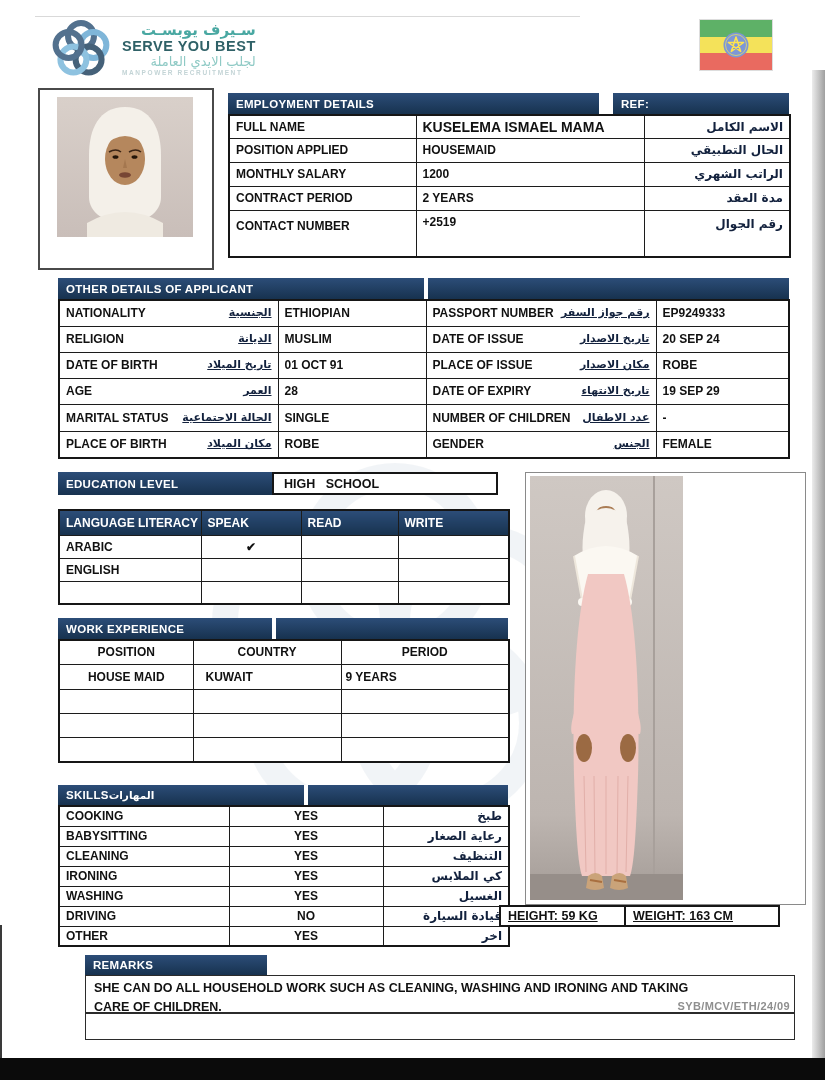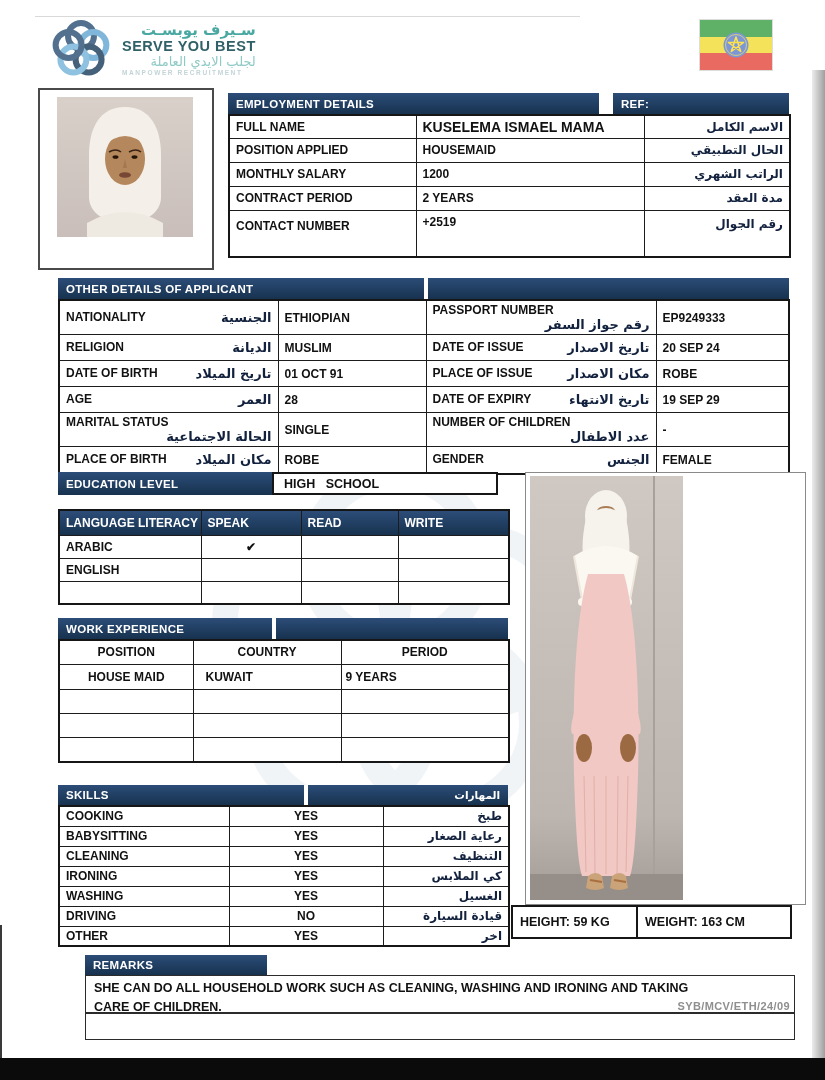--- a/index.html
+++ b/index.html
@@ -37,32 +37,32 @@
   table.doc td{border:1px solid #1c1c1c;font-weight:bold;font-size:12px;
                padding:2px 6px;overflow:hidden;white-space:nowrap;box-sizing:border-box;
                vertical-align:middle;}
   td.lbl{font-size:11.5px;}
   td.val{font-size:12.5px;}
   td.arb{font-family:"DejaVu Sans",sans-serif;direction:rtl;text-align:right;
          font-size:11px;color:#12213d;}
   td.both{font-size:11.5px;}
   td.both .en{float:left;}
   td.both .ar{float:right;font-family:"DejaVu Sans",sans-serif;direction:rtl;
-              font-size:13px;color:#12213d;font-weight:bold;}
+              font-size:11px;color:#12213d;font-weight:bold;text-decoration:underline;}
   td.hdcell{background:linear-gradient(#2c4d78,#17324f);color:#fff;font-size:11.5px;}
   td.center{text-align:center;}
   
   .edu-val{position:absolute;left:272px;top:472px;width:226px;height:23px;border:2px solid #161616;
            box-sizing:border-box;font-weight:bold;font-size:12.5px;display:flex;align-items:center;
            padding-left:10px;word-spacing:7px;background:#fff;}
   
   .body-box{position:absolute;left:525px;top:472px;width:281px;height:433px;
             border:1px solid #8a8a8a;background:#fff;box-sizing:border-box;}
   .body-photo{position:absolute;left:4px;top:3px;width:153px;height:424px;}
-  .hw-row{position:absolute;left:511px;top:905px;width:281px;height:34px;display:flex;}
+  .hw-row{position:absolute;left:499px;top:905px;width:281px;height:22px;display:flex;text-decoration:underline;}
   .hw-cell{border:2px solid #161616;box-sizing:border-box;font-weight:bold;font-size:12.5px;
            display:flex;align-items:center;padding-left:7px;background:#fff;}
   .hw-cell.h{width:127px;}
   .hw-cell.w{width:154px;border-left:none;}
   
   .remarks-box{position:absolute;left:85px;top:975px;width:710px;height:38px;border:1.5px solid #2b2b2b;
                box-sizing:border-box;font-weight:bold;font-size:12.5px;line-height:1.5;
                padding:3px 90px 0 8px;background:#fff;}
   .empty-box{position:absolute;left:85px;top:1013px;width:710px;height:27px;border:1.5px solid #2b2b2b;
              border-top:1px solid #2b2b2b;box-sizing:border-box;background:transparent;}
@@ -338,21 +338,21 @@
       <td></td>
     </tr>
     <tr style="height:25px">
       <td></td>
       <td></td>
       <td></td>
     </tr>
   </tbody>
     </table>
 
-  <div class="bar" style="left:58px;top:785px;width:450px;height:20px;justify-content:space-between;padding-right:8px;">
+  <div class="bar" style="left:58px;top:785px;width:450px;height:20px;padding-right:8px;">
     <span>SKILLS</span>
     <span class="notch" style="left:246px;"></span>
     <span style="font-family:'DejaVu Sans',sans-serif;direction:rtl;font-size:10.5px;">المهارات</span>
   </div>
   <table class="doc" style="left:58px;top:805px;width:450px;">
     <colgroup>
         <col style="width:170px">
         <col style="width:154px">
         <col style="width:126px">
       </colgroup>

